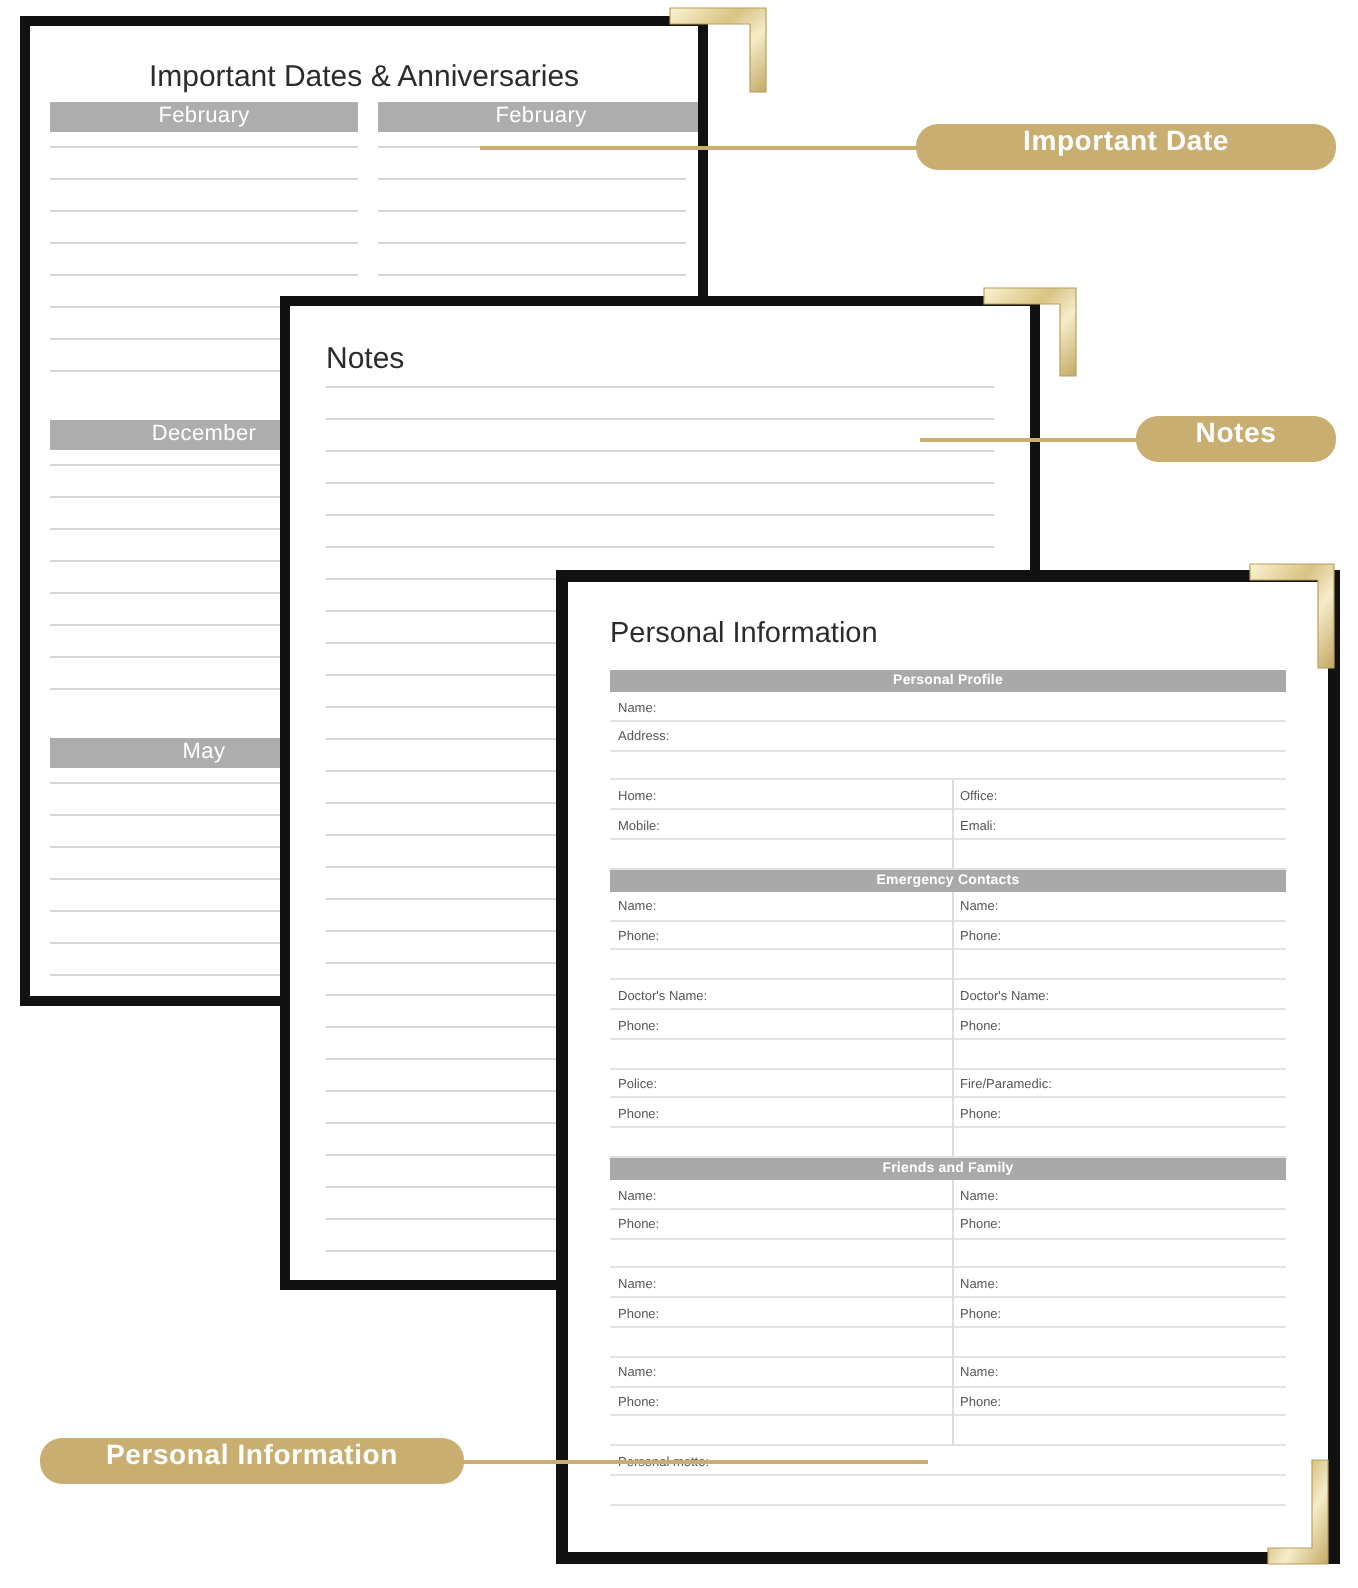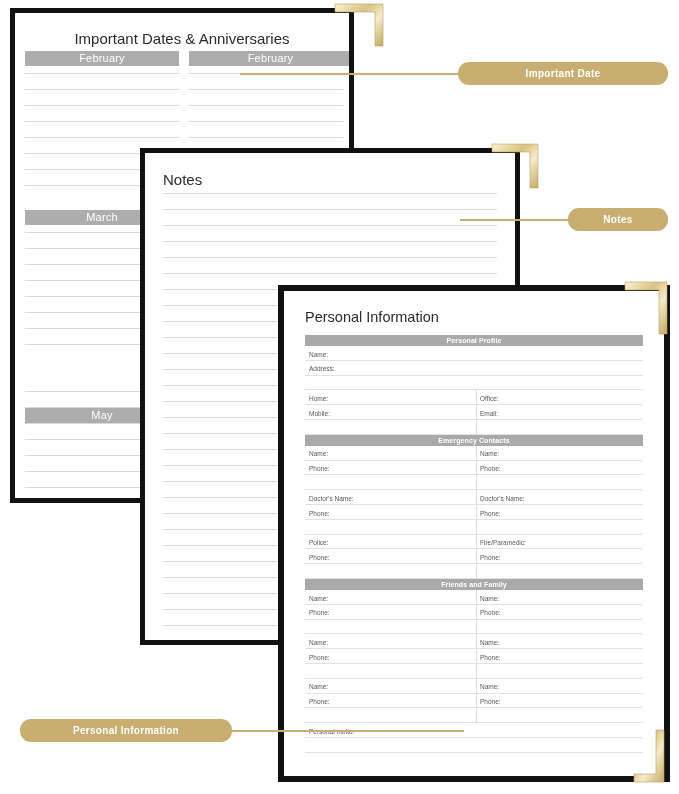--- a/index.html
+++ b/index.html
@@ -29,22 +29,22 @@
   
   .pi-band{position:absolute;background:#a9a9a9;color:#ffffff;
            font-size:7px;line-height:11px;height:11px;text-align:center;
            letter-spacing:.1px;font-weight:600;}
   .pi-row{position:absolute;border-bottom:1px solid #e2e2e2;box-sizing:border-box;}
   .pi-lab{position:absolute;font-size:6.5px;color:#55575a;line-height:9px;white-space:nowrap;}
   .pi-vdiv{position:absolute;width:1px;background:#dcdcdc;}
 
   
   .callout{position:absolute;background:#c9ae71;border-radius:11px;
-           color:#ffffff;font-weight:bold;font-size:10px;
-           display:flex;align-items:center;justify-content:center;
+           color:#ffffff;font-weight:bold;font-size:14px;
+           display:flex;align-items:flex-start;justify-content:center;
            letter-spacing:.3px;box-sizing:border-box;}
   .leader{position:absolute;height:2px;background:#c9ae71;}
 </style>
 </head>
 <body>
 
 <div class="page" id="page-dates" style="left:10px;top:8px;width:344px;height:495px;">
   <div class="inner" id="inner-dates" style="left:5px;top:5px;width:334px;height:485px;">
     <div class="ptitle" style="left:0;top:17px;width:334px;text-align:center;font-size:15px;">Important Dates &amp; Anniversaries</div>
     <div id="dates-body">
@@ -59,30 +59,30 @@
         <div class="rule" style="left:10px;top:172px;width:154px;"></div>
         <div class="band" style="left:174px;top:38px;width:163px;">February</div>
         <div class="rule" style="left:174px;top:60px;width:154px;"></div>
         <div class="rule" style="left:174px;top:76px;width:154px;"></div>
         <div class="rule" style="left:174px;top:92px;width:154px;"></div>
         <div class="rule" style="left:174px;top:108px;width:154px;"></div>
         <div class="rule" style="left:174px;top:124px;width:154px;"></div>
         <div class="rule" style="left:174px;top:140px;width:154px;"></div>
         <div class="rule" style="left:174px;top:156px;width:154px;"></div>
         <div class="rule" style="left:174px;top:172px;width:154px;"></div>
-        <div class="band" style="left:10px;top:197px;width:154px;">March</div>
+        <div class="band" style="left:10px;top:197px;width:154px;">December</div>
         <div class="rule" style="left:10px;top:219px;width:154px;"></div>
         <div class="rule" style="left:10px;top:235px;width:154px;"></div>
         <div class="rule" style="left:10px;top:251px;width:154px;"></div>
         <div class="rule" style="left:10px;top:267px;width:154px;"></div>
         <div class="rule" style="left:10px;top:283px;width:154px;"></div>
         <div class="rule" style="left:10px;top:299px;width:154px;"></div>
         <div class="rule" style="left:10px;top:315px;width:154px;"></div>
         <div class="rule" style="left:10px;top:331px;width:154px;"></div>
-        <div class="band" style="left:10px;top:356px;width:154px;margin-top:39px;">May</div>
+        <div class="band" style="left:10px;top:356px;width:154px;">May</div>
         <div class="rule" style="left:10px;top:378px;width:154px;"></div>
         <div class="rule" style="left:10px;top:394px;width:154px;"></div>
         <div class="rule" style="left:10px;top:410px;width:154px;"></div>
         <div class="rule" style="left:10px;top:426px;width:154px;"></div>
         <div class="rule" style="left:10px;top:442px;width:154px;"></div>
         <div class="rule" style="left:10px;top:458px;width:154px;"></div>
         <div class="rule" style="left:10px;top:474px;width:154px;"></div>
       </div>
   </div>
 </div>

